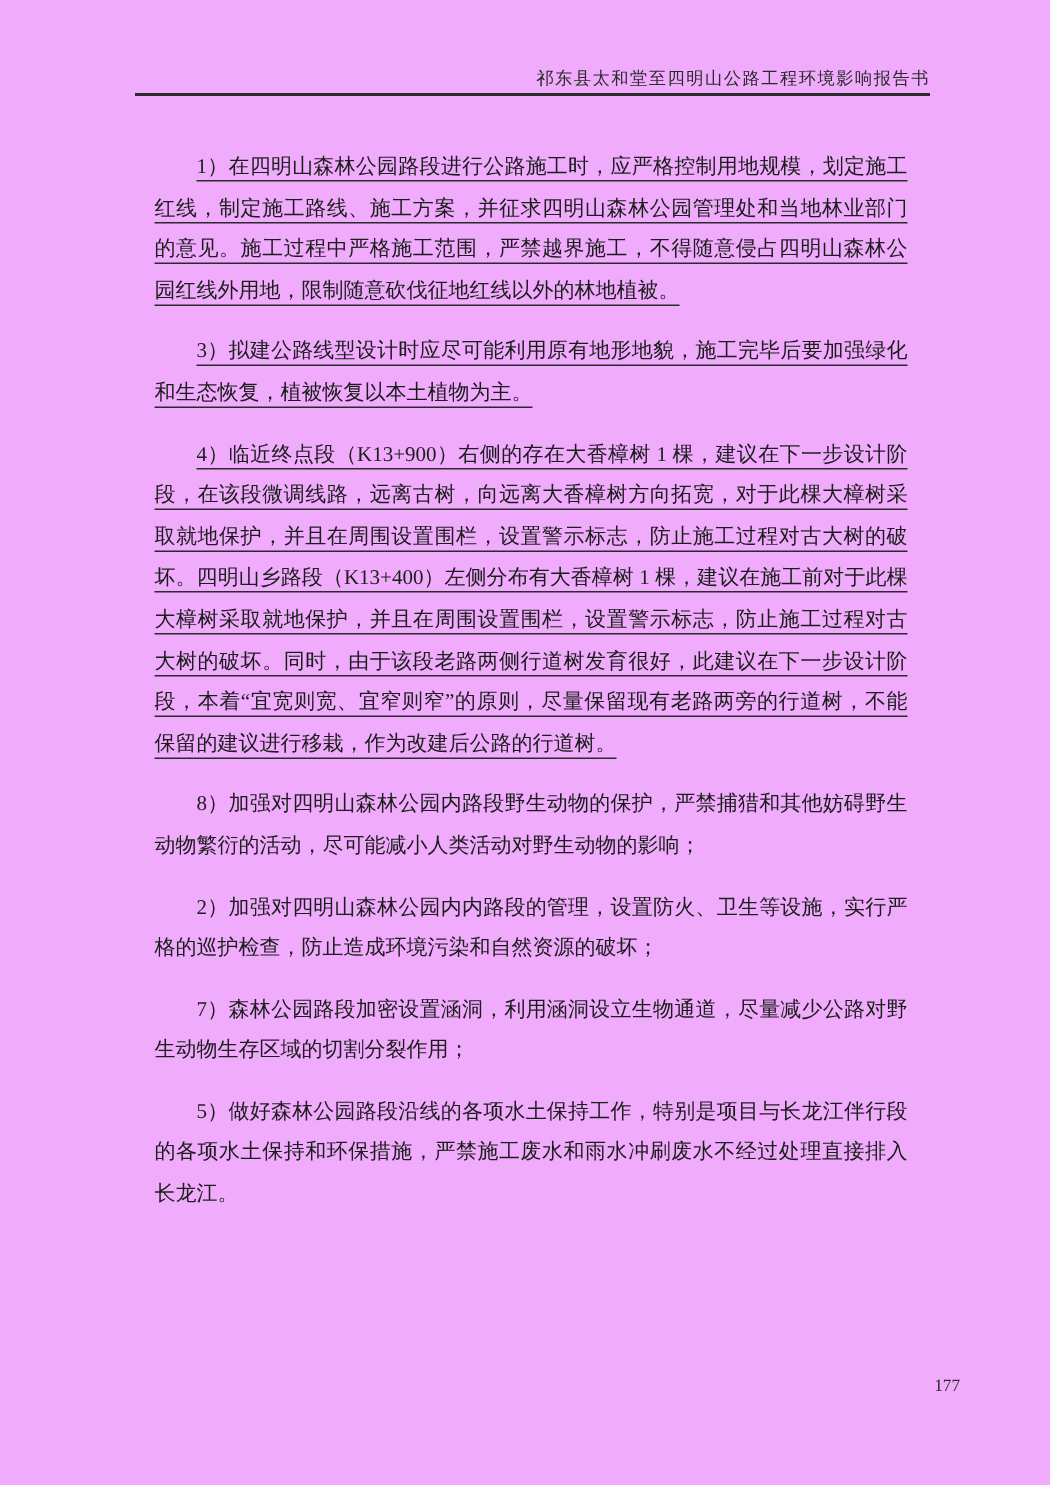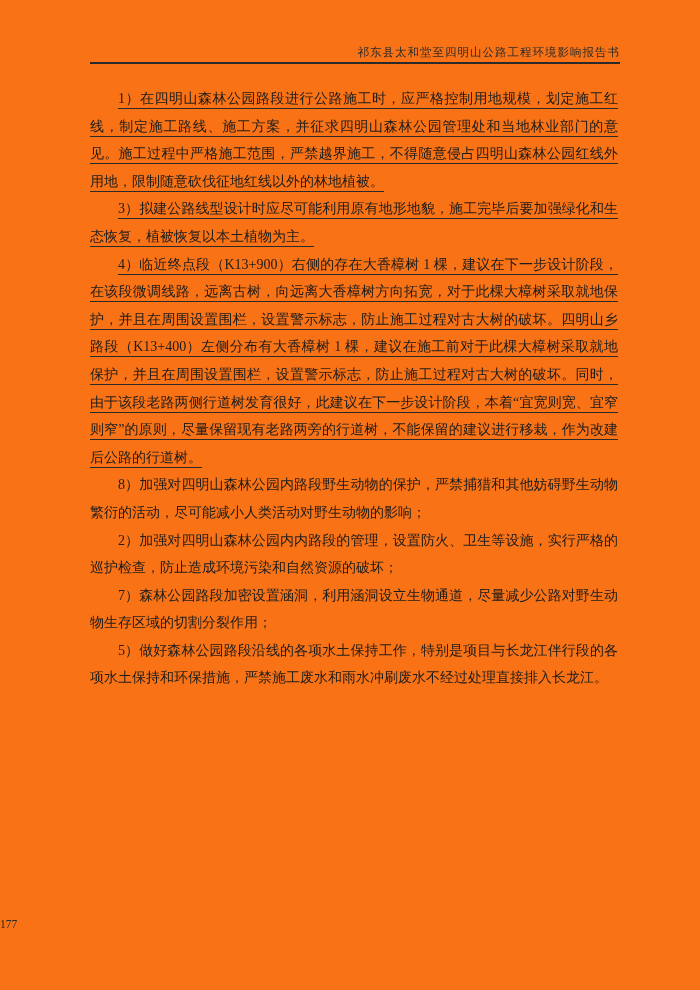--- a/index.html
+++ b/index.html
@@ -4,21 +4,21 @@
 <style>
   html, body {
     margin: 0;
     padding: 0;
     background: #ffffff;
   }
   .page {
     position: relative;
     width: 700px;
     height: 990px;
-    background: #f97316;
+    background: #f0abfc;
     font-family: "Liberation Serif", "DejaVu Serif", serif;
     color: #1c1c1c;
     overflow: hidden;
   }
   .header {
     position: absolute;
     top: 45px;
     left: 90px;
     width: 530px;
     text-align: right;
@@ -38,35 +38,35 @@
     position: absolute;
     top: 85px;
     left: 90px;
     width: 528px;
     font-size: 14px;
     line-height: 27.6px;
     text-align: justify;
     text-align-last: left;
   }
   .para {
-    margin: 0;
+    margin: 13px;
     text-indent: 2em;
   }
   .para.u {
     text-decoration: underline;
     text-decoration-thickness: 1px;
     text-underline-offset: 4.5px;
     text-decoration-color: #2a2a2a;
   }
   .footer {
     position: absolute;
     top: 918px;
     left: 0;
     width: 640px;
-    text-align: left;
+    text-align: right;
     font-size: 11.5px;
     color: #2a2a2a;
   }
 </style>
 </head>
 <body>
 
 <div class="page">
 
   <div class="header">

